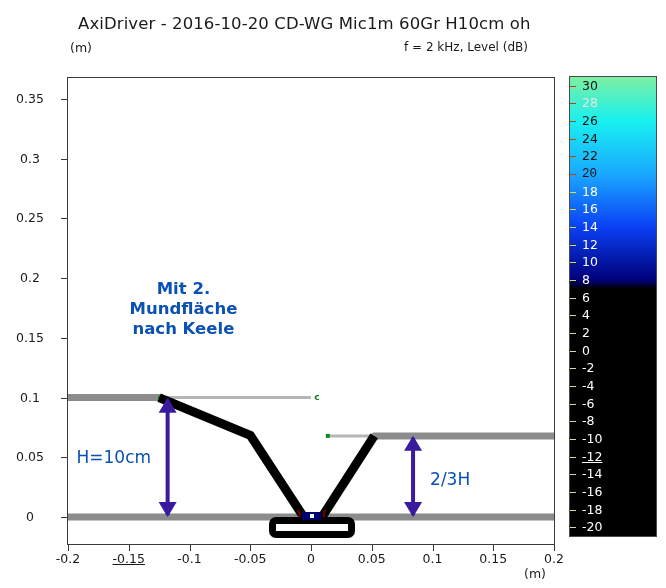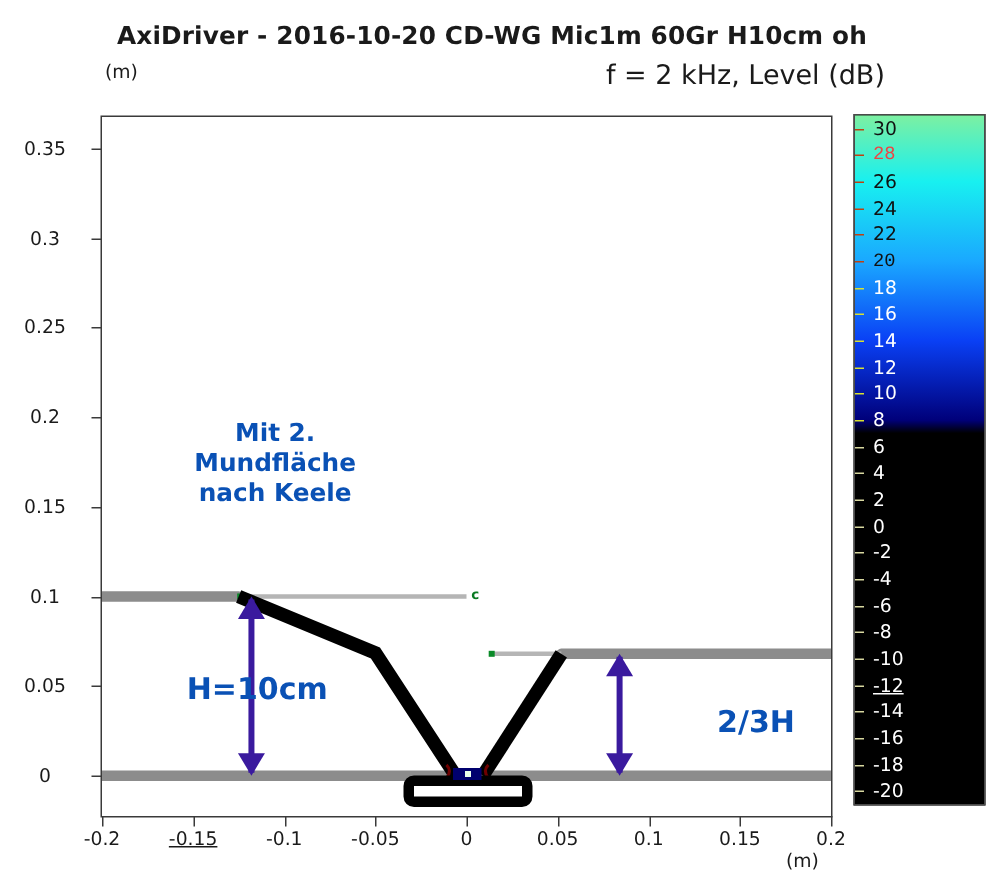--- a/index.html
+++ b/index.html
@@ -8,29 +8,29 @@
     background:#ffffff;
     font-family:"DejaVu Sans","Liberation Sans",sans-serif;
     overflow:hidden;
     position:relative;
   }
   #root{position:absolute;left:0;top:0;width:666px;height:588px;}
 
   
   .title{
     position:absolute;left:78px;top:14px;
-    font-size:16.5px;color:#1a1a1a;white-space:nowrap;letter-spacing:.1px;font-weight:bold;
+    font-size:16.5px;color:#1a1a1a;white-space:nowrap;letter-spacing:.1px;
   }
   .unit-left{
     position:absolute;left:70px;top:40px;
     font-size:12.5px;color:#1a1a1a;
   }
   .subtitle-right{
     position:absolute;left:404px;top:40px;
-    font-size:18px;color:#1a1a1a;white-space:nowrap;
+    font-size:12px;color:#1a1a1a;white-space:nowrap;
   }
   .unit-bottom{
     position:absolute;left:524px;top:566px;
     font-size:12.5px;color:#1a1a1a;
   }
 
   
   .plot-frame{
     position:absolute;left:67px;top:77px;
     width:488px;height:468px;
@@ -67,21 +67,21 @@
   }
   .diaphragm{position:absolute;background:#00006e;}
   .diaphragm-dot{position:absolute;background:#eaffea;}
 
   
   .ann-blue{
     position:absolute;color:#0a51b5;font-weight:bold;
     font-size:16.5px;line-height:20px;text-align:center;white-space:pre-line;
   }
   .ann-h{
-    position:absolute;color:#0a51b5;font-weight:bold;font-size:20px;white-space:nowrap;margin-left:48px;
+    position:absolute;color:#0a51b5;font-weight:normal;font-size:17px;white-space:nowrap;
   }
 
   
   .cbar-frame{
     position:absolute;left:569px;top:76px;width:88px;height:461px;
     border:1px solid #4a4a4a;box-sizing:border-box;background:#000;
   }
   .cbar-grad{position:absolute;left:0;top:0;right:0;height:100%;}
   .cbar-tick{position:absolute;left:0;width:6px;height:1px;}
   .cbar-label{
@@ -172,21 +172,21 @@
         <div class="xlabel" style="left: 456px; top: 475px;">0.2</div>
       </div>
   </div>
 
   <div class="cbar-frame">
     <div class="cbar-grad" id="cbar-grad" style="background: linear-gradient(rgb(124, 240, 162) 0%, rgb(24, 240, 240) 9.62%, rgb(26, 168, 255) 21.15%, rgb(10, 64, 245) 32.69%, rgb(0, 0, 122) 44.23%, rgb(0, 0, 0) 46.15%, rgb(0, 0, 0) 100%);"></div>
     <div id="cbar-ticks">
         <div class="cbar-tick" style="top: 8.82692px; background: rgb(192, 64, 16);"></div>
         <div class="cbar-label" style="top: 2.82692px; color: rgb(17, 17, 17);">30</div>
         <div class="cbar-tick" style="top: 26.4808px; background: rgb(192, 64, 16);"></div>
-        <div class="cbar-label" style="top: 20.4808px; color: #ef4444; font-family: Liberation Mono, monospace;">28</div>
+        <div class="cbar-label" style="top: 20.4808px; color: #e5e5e5;">28</div>
         <div class="cbar-tick" style="top: 44.1346px; background: rgb(192, 64, 16);"></div>
         <div class="cbar-label" style="top: 38.1346px; color: rgb(17, 17, 17);">26</div>
         <div class="cbar-tick" style="top: 61.7885px; background: rgb(192, 64, 16);"></div>
         <div class="cbar-label" style="top: 55.7885px; color: rgb(17, 17, 17);">24</div>
         <div class="cbar-tick" style="top: 79.4423px; background: rgb(192, 64, 16);"></div>
         <div class="cbar-label" style="top: 73.4423px; color: rgb(17, 17, 17);">22</div>
         <div class="cbar-tick" style="top: 97.0962px; background: rgb(192, 64, 16);"></div>
         <div class="cbar-label" style="top: 91.0962px; color: rgb(17, 17, 17); font-family: Liberation Mono, monospace;">20</div>
         <div class="cbar-tick" style="top: 114.75px; background: rgb(216, 224, 48);"></div>
         <div class="cbar-label" style="top: 108.75px; color: rgb(255, 255, 255);">18</div>

